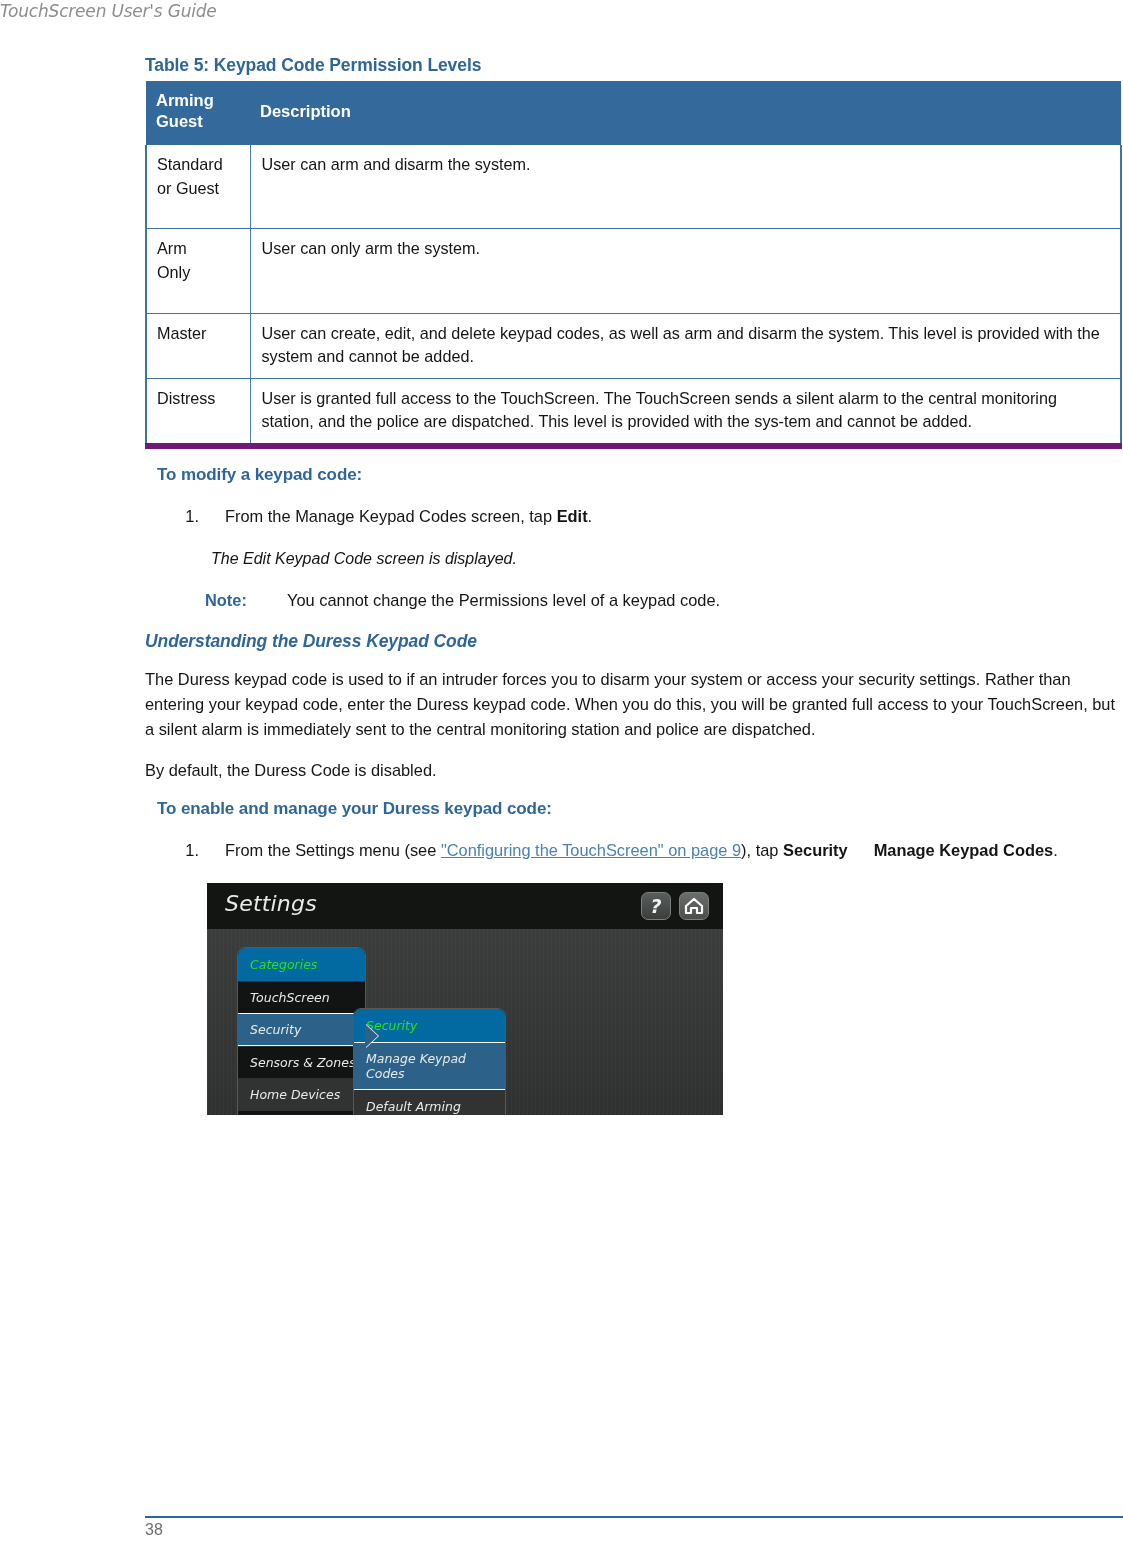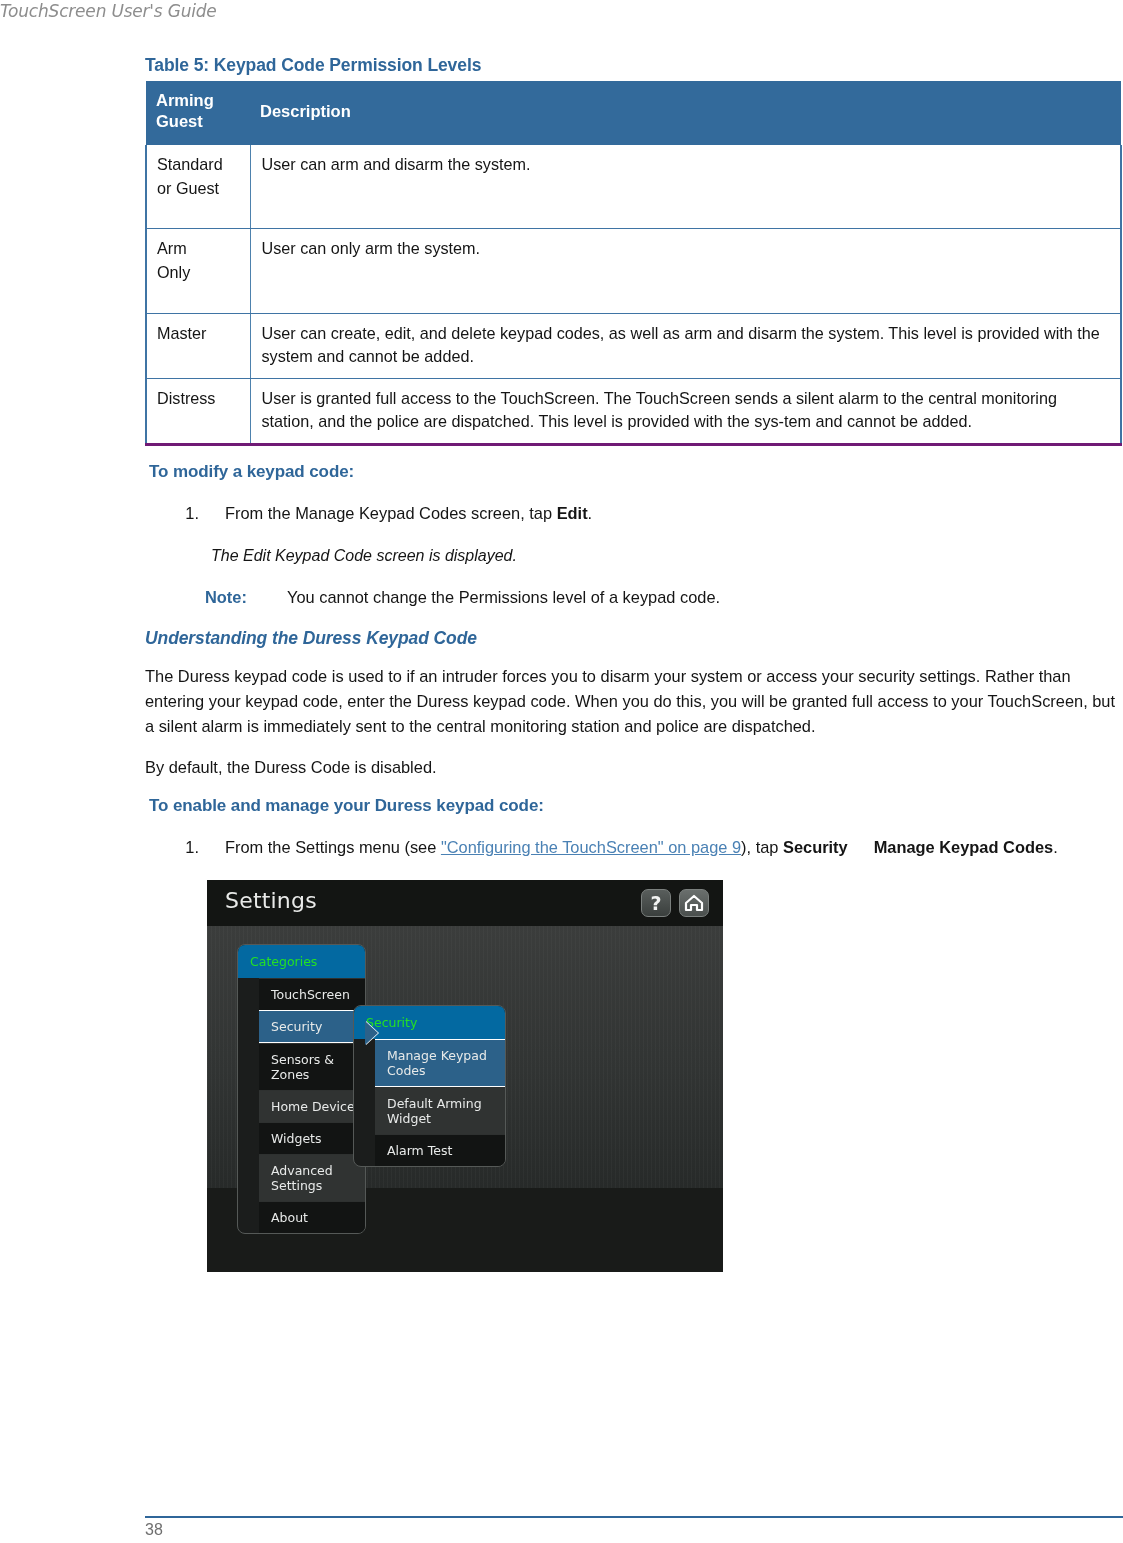--- a/index.html
+++ b/index.html
@@ -42,21 +42,21 @@
     letter-spacing: -0.1px;
     margin: 0 0 5px 0;
     white-space: nowrap;
   }
 
   
   table.perm {
     border-collapse: collapse;
     width: 975px;
     table-layout: fixed;
-    border-bottom: 3px solid #701a75;
+    border-bottom: 6px solid #701a75;
     border-radius: 7px;
   }
   table.perm col.c1 { width: 104px; }
   table.perm col.c2 { width: 871px; }
 
   table.perm thead th {
     background: #336a9b;
     color: #ffffff;
     font-size: 16.5px;
     font-weight: bold;
@@ -86,21 +86,21 @@
   }
   table.perm tbody tr:last-child td { border-bottom: none; }
 
   .cell-pad-tall { padding-bottom: 28px !important; }
 
   
   .h-bold-blue {
     font-size: 17px;
     font-weight: bold;
     color: #2f6699;
-    margin: 16px 0 0 4px;
+    margin: 16px 0 0 12px;
     letter-spacing: -0.1px;
   }
   .h-italic-blue {
     font-size: 17.5px;
     font-weight: bold;
     font-style: italic;
     color: #2f6699;
     margin: 21px 0 0 0;
     letter-spacing: -0.1px;
   }
@@ -154,23 +154,24 @@
 
   .bold { font-weight: bold; text-align: right; }
   .link { color: #4a81b4; }
   .gap-arrow { display: inline-block; width: 26px; }
 
   
   .shot-wrap { margin: 20px 0 0 62px; }
   .device {
     position: relative;
     width: 516px;
-    height: 392px;
+    height: 232px;
     background: #191b19;
     overflow: hidden;
+    font-style: italic;
   }
   .device-titlebar {
     position: absolute;
     left: 0; top: 0;
     width: 516px; height: 46px;
     background: #131513;
   }
   .device-title {
     position: absolute;
     left: 18px; top: 8px;
@@ -220,21 +221,20 @@
     padding: 9px 0 9px 12px;
     background: #0369a1;
   }
   .menu-item {
     font-family: "DejaVu Sans", sans-serif;
     font-size: 12.5px;
     color: #e8eae9;
     padding: 8px 0 8px 12px;
     background: #121413;
     border-top: 1px solid #2e3130;
-    margin-left: 21px;
   }
   .menu-item.alt { background: #303332; }
   .menu-item.sel {
     background: #2c6189;
     border-top: 1px solid #ffffff;
     border-bottom: 1px solid #ffffff;
   }
 
   .menu-cat { left: 30px; top: 18px; width: 129px; }
   .menu-sec { left: 146px; top: 79px; width: 153px; }

